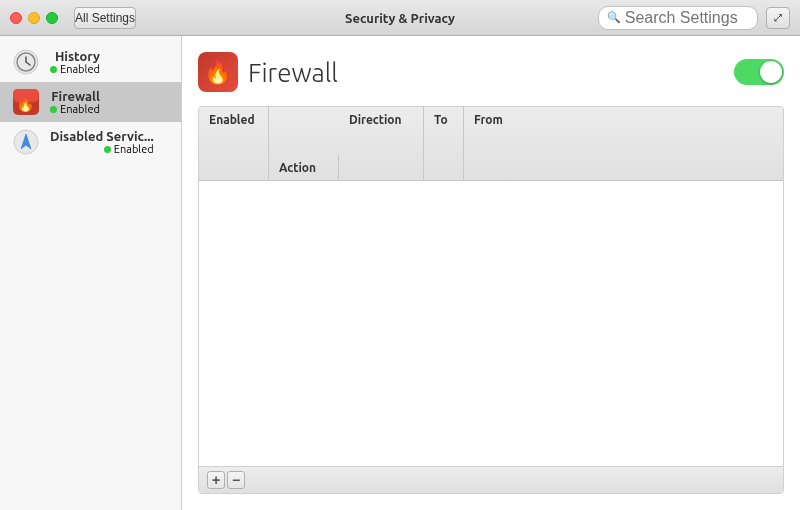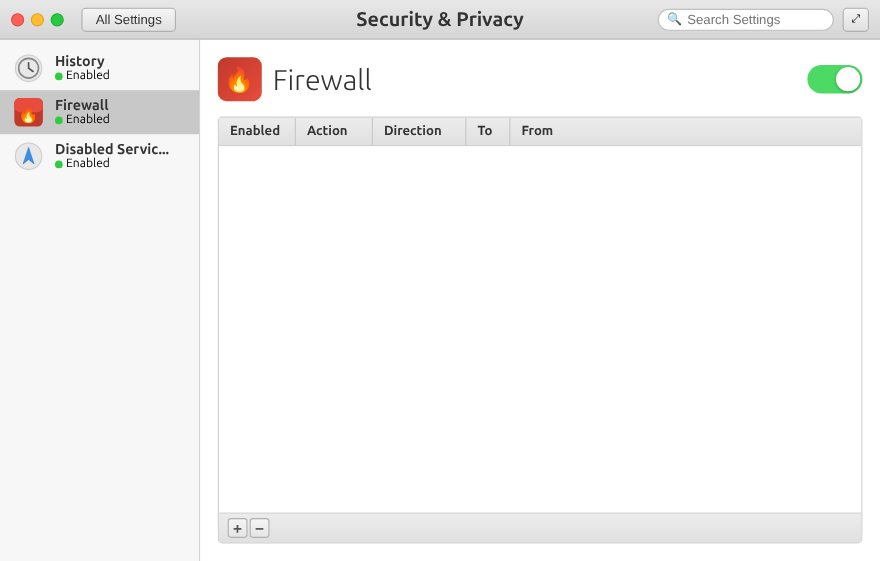--- a/index.html
+++ b/index.html
@@ -35,30 +35,30 @@
       cursor: pointer;
     }
     .titlebar-close { background: #ff5f57; border: 1px solid #e0443e; }
     .titlebar-minimize { background: #ffbd2e; border: 1px solid #dea123; }
     .titlebar-maximize { background: #28c940; border: 1px solid #1aab29; }
     .all-settings-btn {
       margin-left: 10px;
       background: linear-gradient(to bottom, #f5f5f5, #e0e0e0);
       border: 1px solid #b0b0b0;
       border-radius: 4px;
-      padding: 3px 12px;
+      padding: 3px 0;
       font-size: 12px;
       cursor: pointer;
       color: #333;
     }
     .titlebar-title {
       position: absolute;
       left: 50%;
       transform: translateX(-50%);
-      font-size: 18px;
+      font-size: 13px;
       font-weight: 600;
       color: #333;
     }
     .titlebar-right {
       margin-left: auto;
       display: flex;
       align-items: center;
       gap: 8px;
     }
     .search-box {
@@ -68,21 +68,21 @@
       border: 1px solid #c0c0c0;
       border-radius: 10px;
       padding: 2px 8px;
       gap: 4px;
       width: 160px;
     }
     .search-box input {
       border: none;
       outline: none;
       background: transparent;
-      font-size: 12px;
+      font-size: 16px;
       width: 100%;
       color: #ec4899;
     }
     .search-icon-svg {
       color: #999;
       font-size: 11px;
     }
     .expand-btn {
       background: linear-gradient(to bottom, #f5f5f5, #e0e0e0);
       border: 1px solid #b0b0b0;
@@ -125,20 +125,21 @@
       height: 28px;
       flex-shrink: 0;
       display: flex;
       align-items: center;
       justify-content: center;
       font-size: 20px;
     }
     .sidebar-item-text {
       display: flex;
       flex-direction: column;
+      align-items: flex-end;
     }
     .sidebar-item-name {
       font-size: 13px;
       font-weight: 600;
       color: #333;
     }
     .sidebar-item-status {
       font-size: 11px;
       display: flex;
       align-items: center;
@@ -230,21 +231,21 @@
     .table-col {
       padding: 6px 10px;
       font-size: 12px;
       font-weight: 600;
       color: #333;
       border-right: 1px solid #c8c8c8;
     }
     .table-col:last-child { border-right: none; }
     .col-enabled { width: 70px; }
     .col-version { width: 70px; }
-    .col-action { width: 70px; }
+    .col-action { width: 70px; margin-top: 48px; }
     .col-protocol { width: 80px; }
     .col-direction { width: 85px; }
     .col-to { width: 40px; }
     .col-from { flex: 1; }
 
     .table-body {
       flex: 1;
       overflow-y: auto;
       background: #fff;
     }

